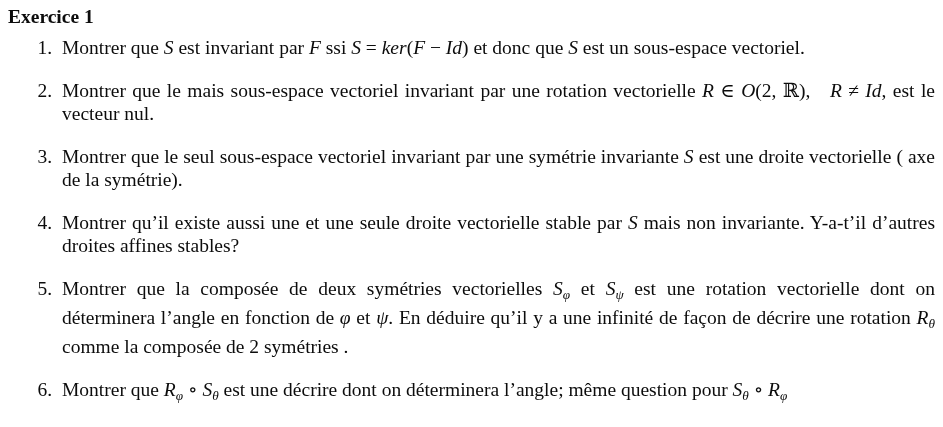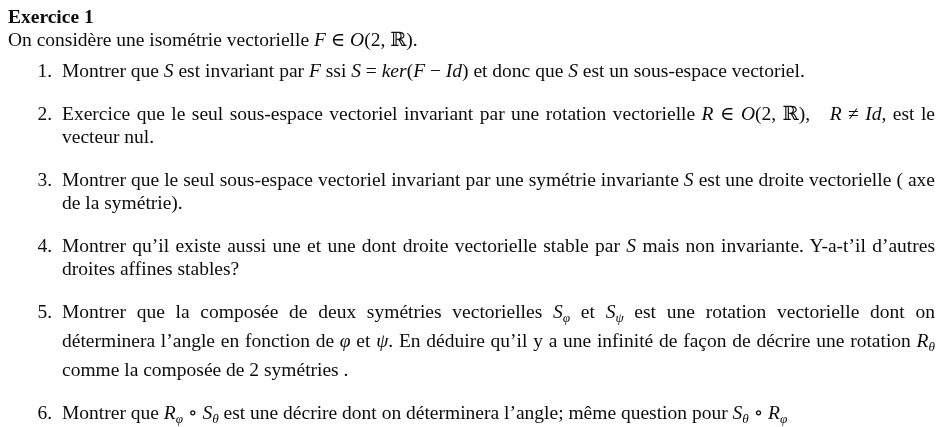--- a/index.html
+++ b/index.html
@@ -16,28 +16,27 @@
   ol.questions li + li{margin-top:20px;}
   .num{position:absolute;left:0;top:0;width:44px;text-align:right;}
   .m{font-style:italic;}
   .sub{font-style:italic;font-size:0.68em;vertical-align:-0.3em;letter-spacing:0;}
 </style>
 </head>
 <body>
 
 <div class="doc">
   <div class="title">Exercice 1</div>
-  <p class="intro"><span>On considère une isométrie vectorielle </span><span class="m">F</span><span> ∈ </span><span class="m">O</span><span>(2, ℝ).</span></p>
 
   <ol class="questions">
     <li><span class="num">1.</span><span>Montrer que </span><span class="m">S</span><span> est invariant par </span><span class="m">F</span><span> ssi </span><span class="m">S</span><span> = </span><span class="m">ker</span><span>(</span><span class="m">F</span><span> − </span><span class="m">Id</span><span>) et donc que </span><span class="m">S</span><span> est un sous-espace vectoriel.</span></li>
 
-    <li><span class="num">2.</span><span>Exercice que le seul sous-espace vectoriel invariant par une rotation vectorielle </span><span class="m">R</span><span> ∈ </span><span class="m">O</span><span>(2, ℝ), </span><span class="m">R</span><span> ≠ </span><span class="m">Id</span><span>, est le vecteur nul.</span></li>
+    <li><span class="num">2.</span><span>Montrer que le mais sous-espace vectoriel invariant par une rotation vectorielle </span><span class="m">R</span><span> ∈ </span><span class="m">O</span><span>(2, ℝ), </span><span class="m">R</span><span> ≠ </span><span class="m">Id</span><span>, est le vecteur nul.</span></li>
 
     <li><span class="num">3.</span><span>Montrer que le seul sous-espace vectoriel invariant par une symétrie invariante </span><span class="m">S</span><span> est une droite vectorielle ( axe de la symétrie).</span></li>
 
-    <li><span class="num">4.</span><span>Montrer qu’il existe aussi une et une dont droite vectorielle stable par </span><span class="m">S</span><span> mais non invariante. Y-a-t’il d’autres droites affines stables?</span></li>
+    <li><span class="num">4.</span><span>Montrer qu’il existe aussi une et une seule droite vectorielle stable par </span><span class="m">S</span><span> mais non invariante. Y-a-t’il d’autres droites affines stables?</span></li>
 
     <li><span class="num">5.</span><span>Montrer que la composée de deux symétries vectorielles </span><span class="m">S</span><span class="sub">φ</span><span> et </span><span class="m">S</span><span class="sub">ψ</span><span> est une rotation vectorielle dont on déterminera l’angle en fonction de </span><span class="m">φ</span><span> et </span><span class="m">ψ</span><span>. En déduire qu’il y a une infinité de façon de décrire une rotation </span><span class="m">R</span><span class="sub">θ</span><span> comme la composée de 2 symétries .</span></li>
 
     <li><span class="num">6.</span><span>Montrer que </span><span class="m">R</span><span class="sub">φ</span><span> ∘ </span><span class="m">S</span><span class="sub">θ</span><span> est une décrire dont on déterminera l’angle; même question pour </span><span class="m">S</span><span class="sub">θ</span><span> ∘ </span><span class="m">R</span><span class="sub">φ</span></li>
   </ol>
 </div>
 
 </body></html>

